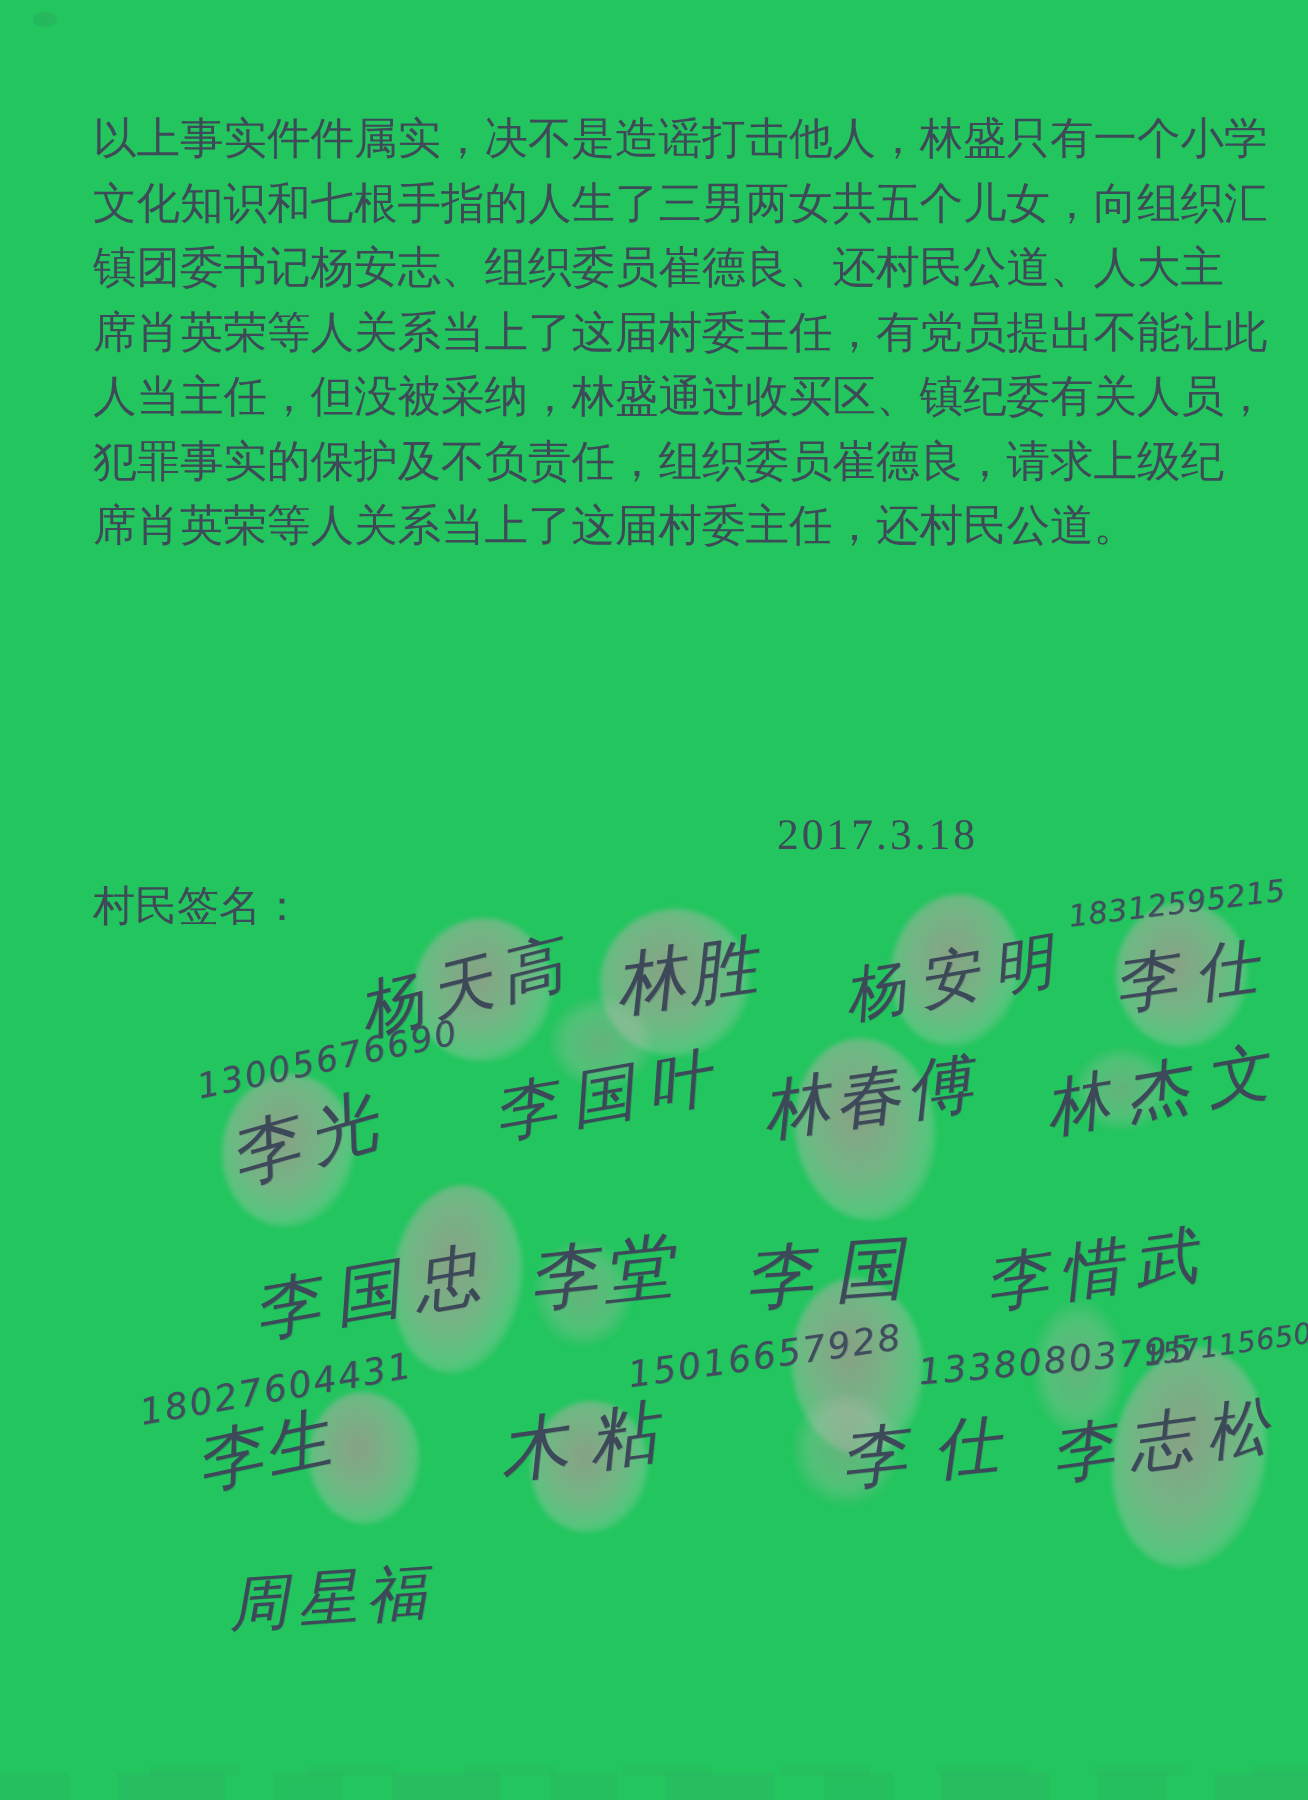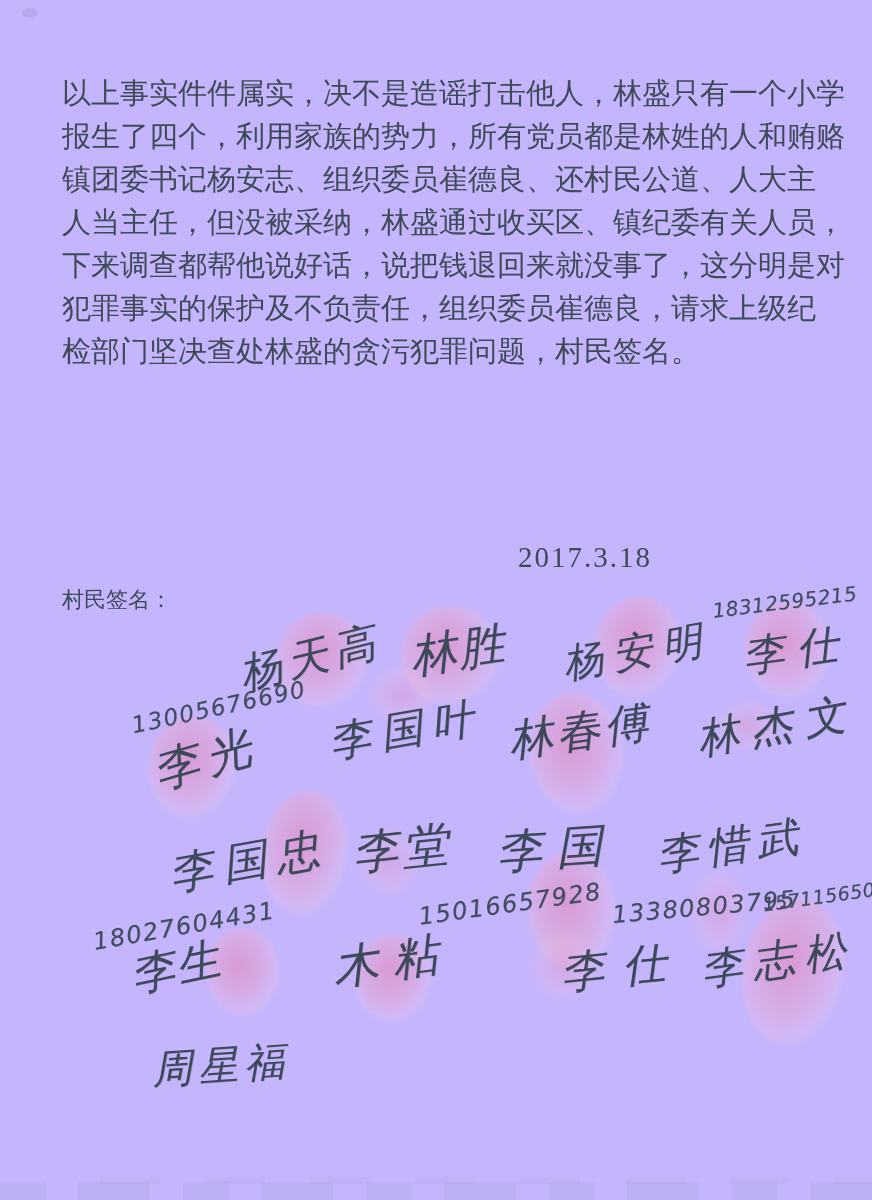--- a/index.html
+++ b/index.html
@@ -1,20 +1,20 @@
 <!DOCTYPE html>
 <html><head>
 <meta charset="utf-8">
 <style>
   html,body{margin:0;padding:0;background:#e8e8e8;}
   .page{
     position:relative;
     width:872px;height:1200px;
     margin:0 auto;
-    background:#c4b5fd;
+    background:#22c55e;
     overflow:hidden;
     font-family:"Liberation Serif","DejaVu Serif",serif;
   }
   
   .body-text{
     position:absolute;left:62px;top:72px;width:756px;
     color:#3e4a58;
     font-size:29px;line-height:43px;
     letter-spacing:0px;
     text-align:justify;
@@ -23,21 +23,21 @@
   .reporter-label{
     position:absolute;left:520px;top:498px;
     color:#3e4a58;font-size:29px;white-space:nowrap;
   }
   .report-date{
     position:absolute;left:518px;top:541px;
     color:#3e4a58;font-size:29px;letter-spacing:2px;white-space:nowrap;
   }
   .sign-section-label{
     position:absolute;left:62px;top:585px;
-    color:#3e4a58;font-size:22px;white-space:nowrap;font-family:Liberation Mono, monospace;
+    color:#3e4a58;font-size:28px;white-space:nowrap;font-family:Liberation Mono, monospace;
   }
   
   .hand{
     position:absolute;
     font-family:"Liberation Serif","DejaVu Serif",serif;
     font-style:italic;
     color:#3d4859;
     white-space:nowrap;
     text-shadow:0.5px 0.5px 0 rgba(61,72,89,.35);
   }
@@ -83,26 +83,26 @@
 <body>
 
 <div class="page">
 
   <span class="speck"></span>
   <div class="scan-noise"></div>
   <div class="scan-noise2"></div>
 
   <div class="body-text">
     <div class="body-line">以上事实件件属实，决不是造谣打击他人，林盛只有一个小学</div>
-    <div class="body-line">报生了四个，利用家族的势力，所有党员都是林姓的人和贿赂</div>
+    <div class="body-line">文化知识和七根手指的人生了三男两女共五个儿女，向组织汇</div>
     <div class="body-line">镇团委书记杨安志、组织委员崔德良、还村民公道、人大主</div>
+    <div class="body-line">席肖英荣等人关系当上了这届村委主任，有党员提出不能让此</div>
     <div class="body-line">人当主任，但没被采纳，林盛通过收买区、镇纪委有关人员，</div>
-    <div class="body-line">下来调查都帮他说好话，说把钱退回来就没事了，这分明是对</div>
     <div class="body-line">犯罪事实的保护及不负责任，组织委员崔德良，请求上级纪</div>
-    <div class="body-line">检部门坚决查处林盛的贪污犯罪问题，村民签名。</div>
+    <div class="body-line">席肖英荣等人关系当上了这届村委主任，还村民公道。</div>
   </div>
 
   <div class="report-date">2017.3.18</div>
 
   <div class="sign-section-label">村民签名：</div>
 
   <i class="fp" style="left:276px;top:612px;width:92px;height:96px;transform:rotate(8deg);"></i>
   <i class="fp" style="left:400px;top:606px;width:100px;height:98px;transform:rotate(-6deg);"></i>
   <i class="fp" style="left:594px;top:596px;width:86px;height:102px;transform:rotate(10deg);"></i>
   <i class="fp" style="left:744px;top:602px;width:88px;height:96px;transform:rotate(-4deg);"></i>

